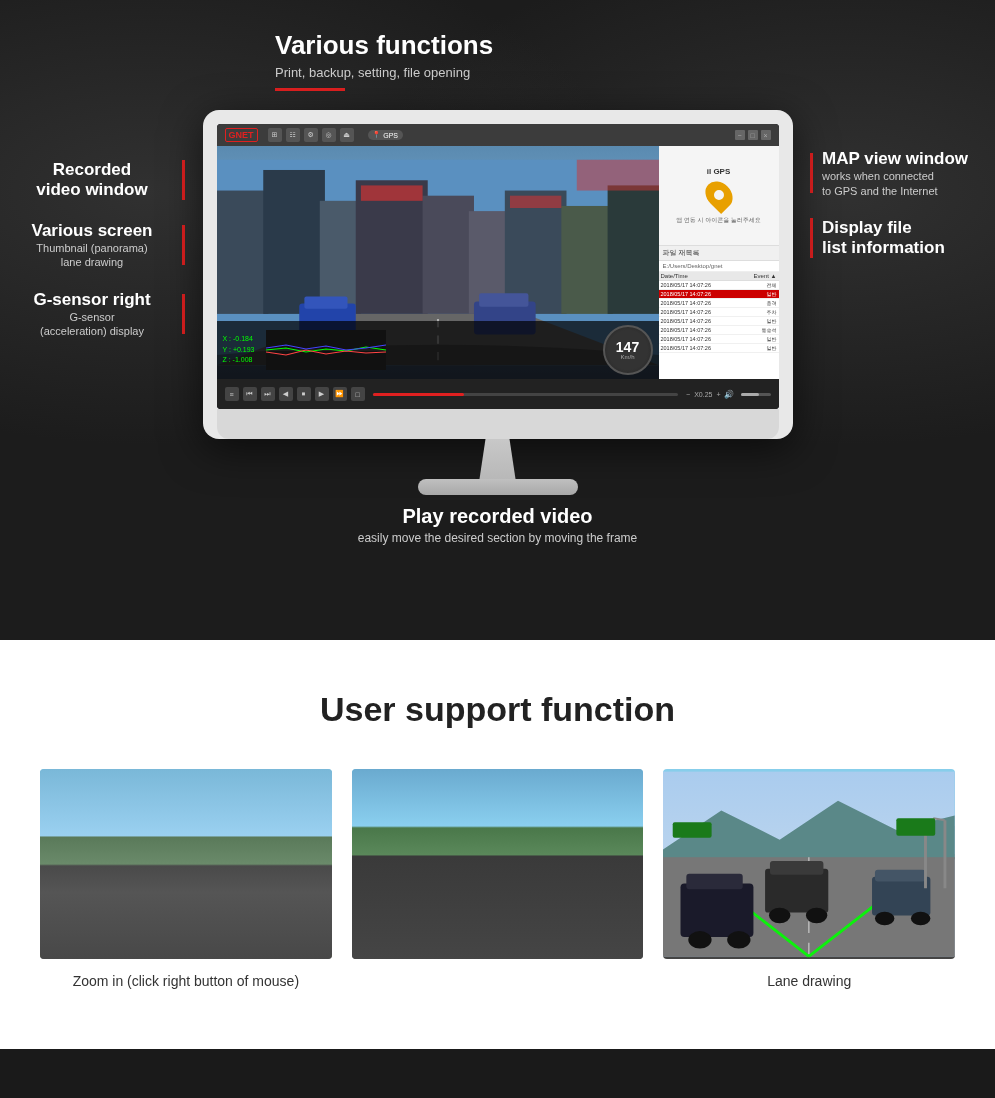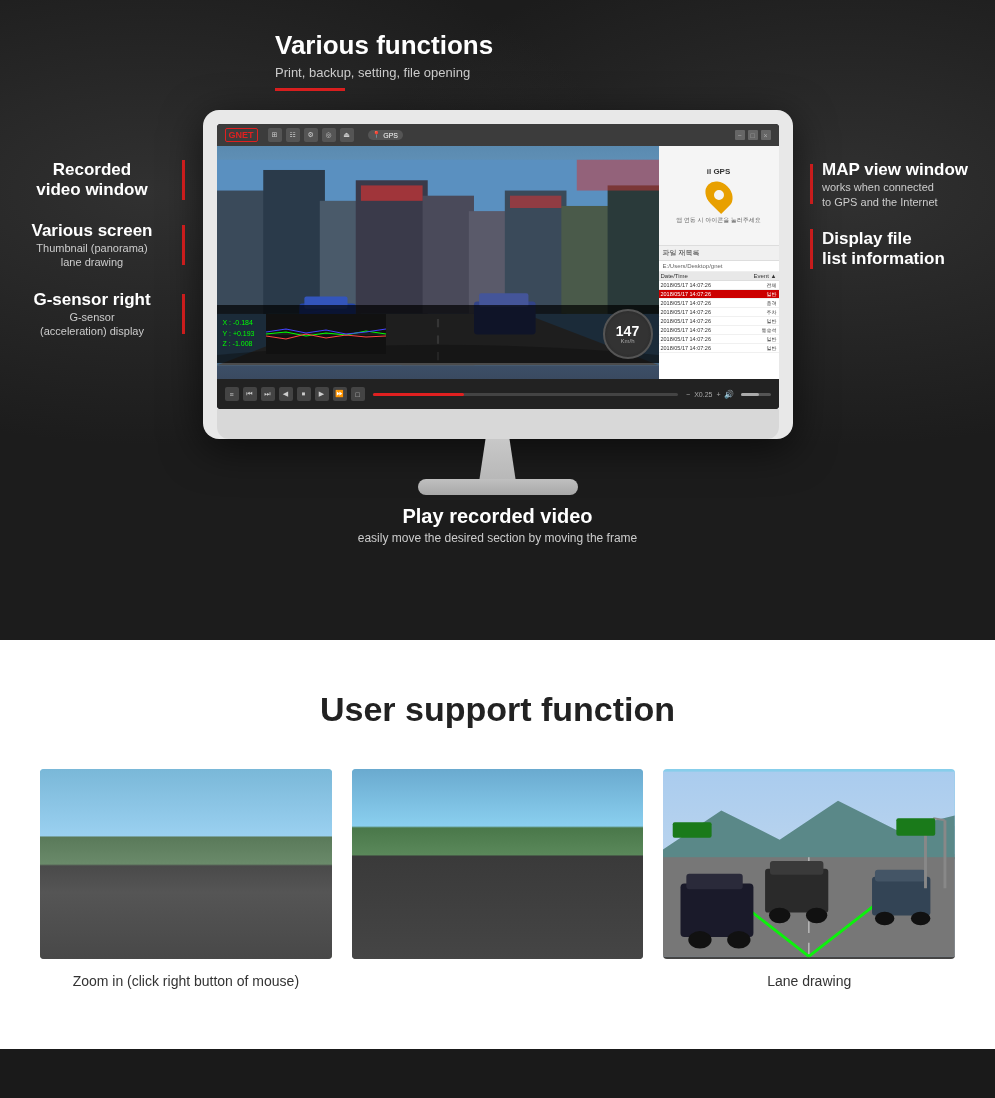--- a/index.html
+++ b/index.html
@@ -163,21 +163,21 @@
     }
     .sky-bg {
       position: absolute;
       inset: 0;
       background: linear-gradient(to bottom, #5a8ab0 0%, #7aaad0 40%, #4a6a90 60%, #3a4a60 100%);
     }
 
     
     .video-overlay-bar {
       position: absolute;
-      bottom: 16px;
+      bottom: 0;
       left: 0; right: 0;
       background: rgba(0,0,0,0.7);
       padding: 4px 6px;
       display: flex;
       align-items: center;
       gap: 8px;
     }
     .sensor-data {
       font-size: 7px;
       color: #0f0;
@@ -419,21 +419,21 @@
     .side-label .sl-sub {
       font-size: 11px;
       color: #ccc;
       display: block;
       line-height: 1.3;
     }
 
     .right-labels {
       position: absolute;
       right: 0;
-      top: 160px;
+      top: 149px;
       width: 185px;
       display: flex;
       flex-direction: column;
       gap: 20px;
     }
     .right-label {
       text-align: left;
       position: relative;
       padding-left: 12px;
     }

